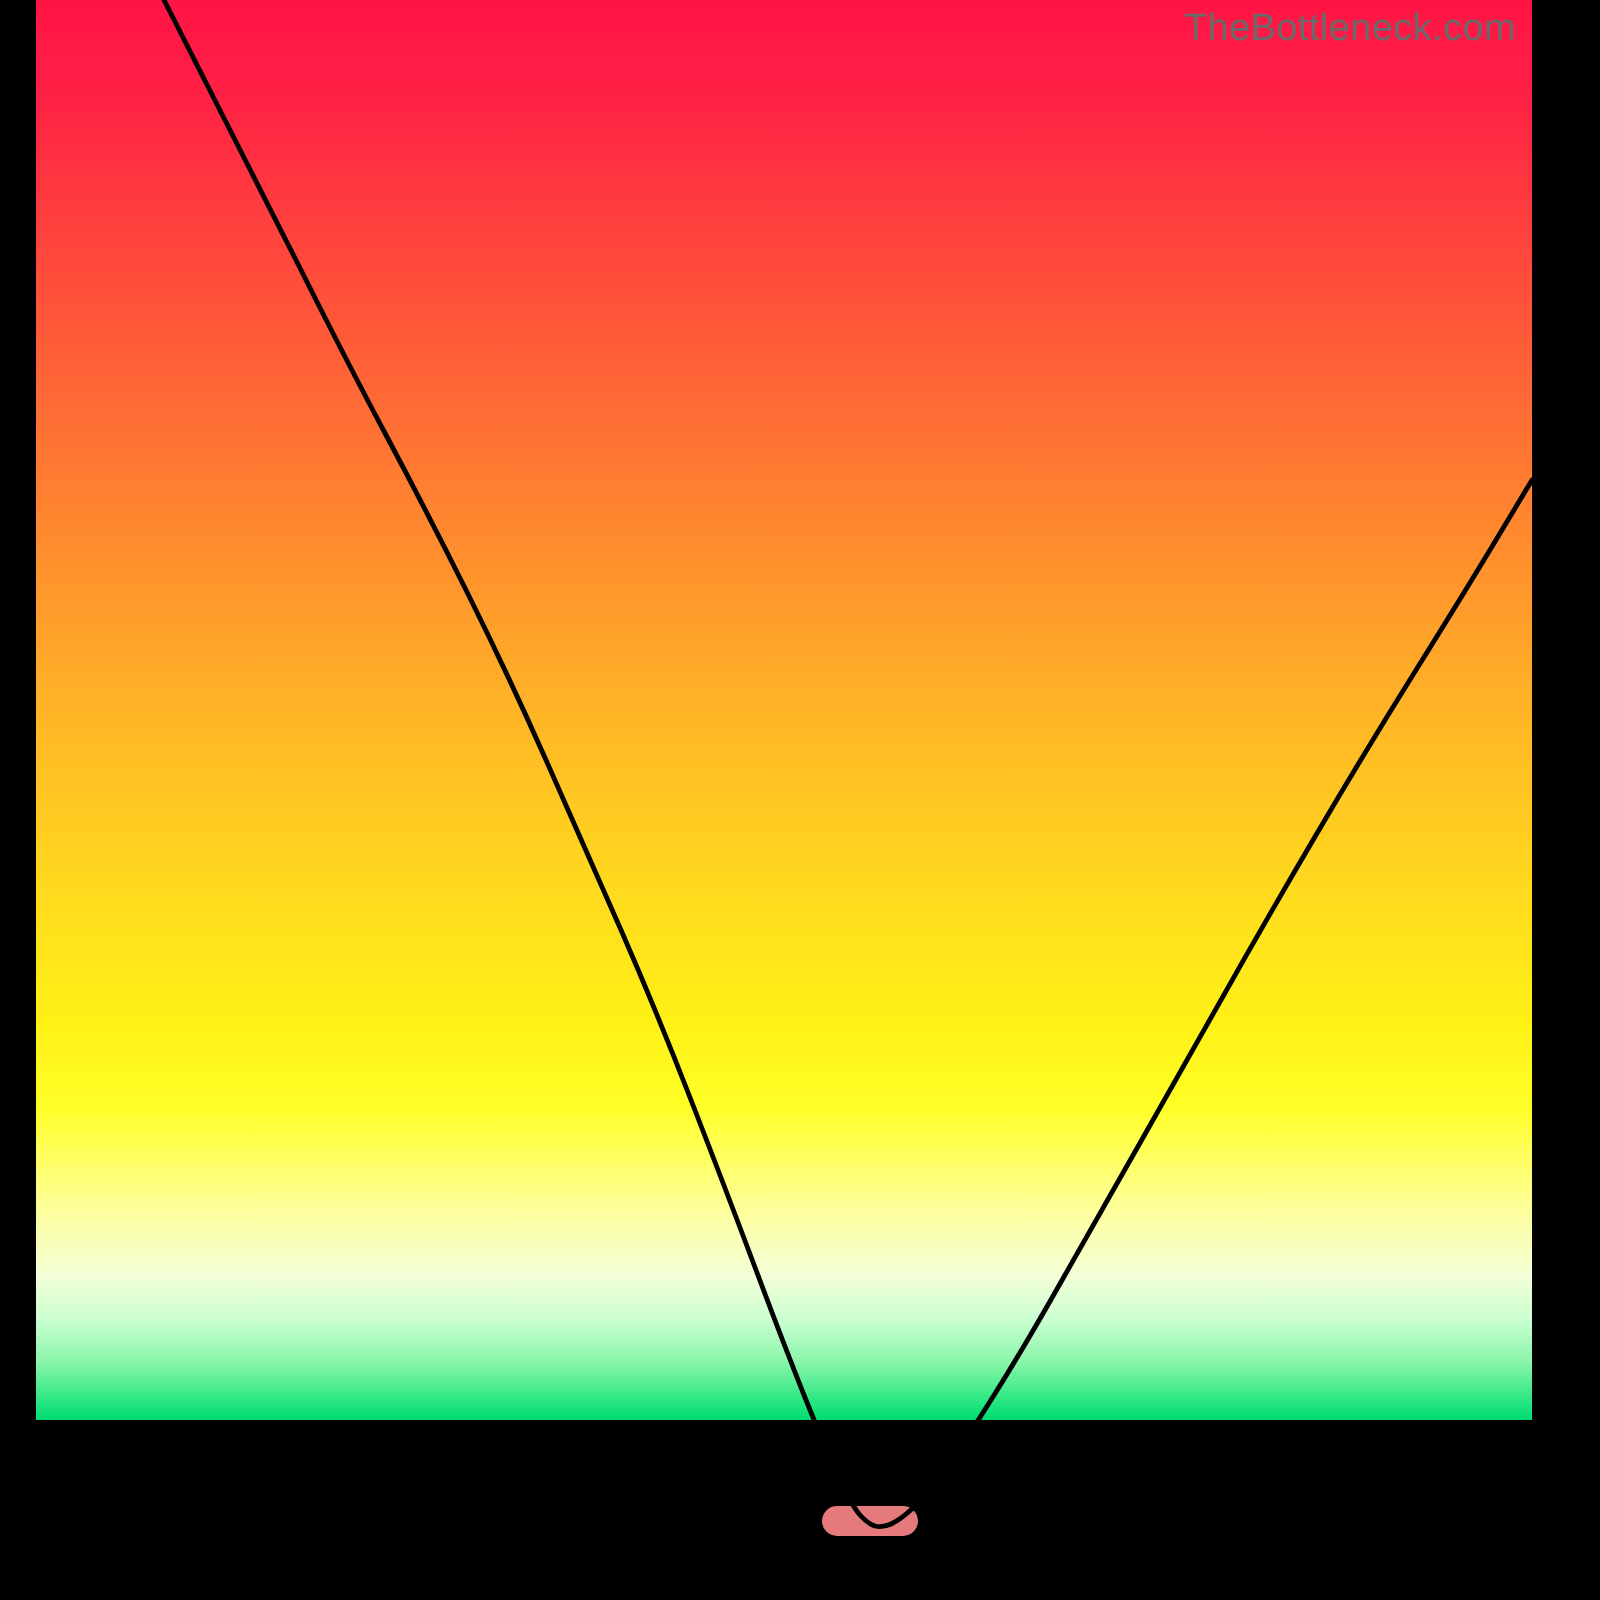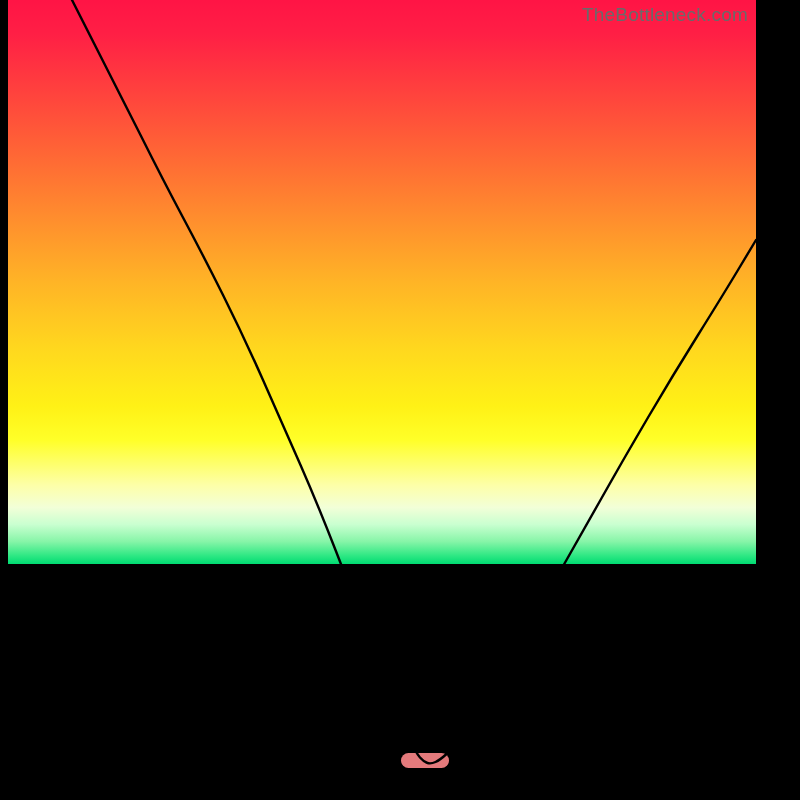--- a/index.html
+++ b/index.html
@@ -6,24 +6,24 @@
     margin: 0;
     padding: 0;
     width: 800px;
     height: 800px;
     background: #000;
     overflow: hidden;
     font-family: Arial, Helvetica, sans-serif;
   }
   .frame {
     position: absolute;
-    left: 8px;
+    left: 18px;
     top: 0px;
     width: 748px;
-    height: 564px;
+    height: 710px;
     background: linear-gradient(
       to bottom,
       #ff1445 0%,
       #ff1f45 6%,
       #ff3a3f 14%,
       #ff6236 26%,
       #ff8b2e 38%,
       #ffb426 50%,
       #ffd81e 62%,
       #fff116 72%,

